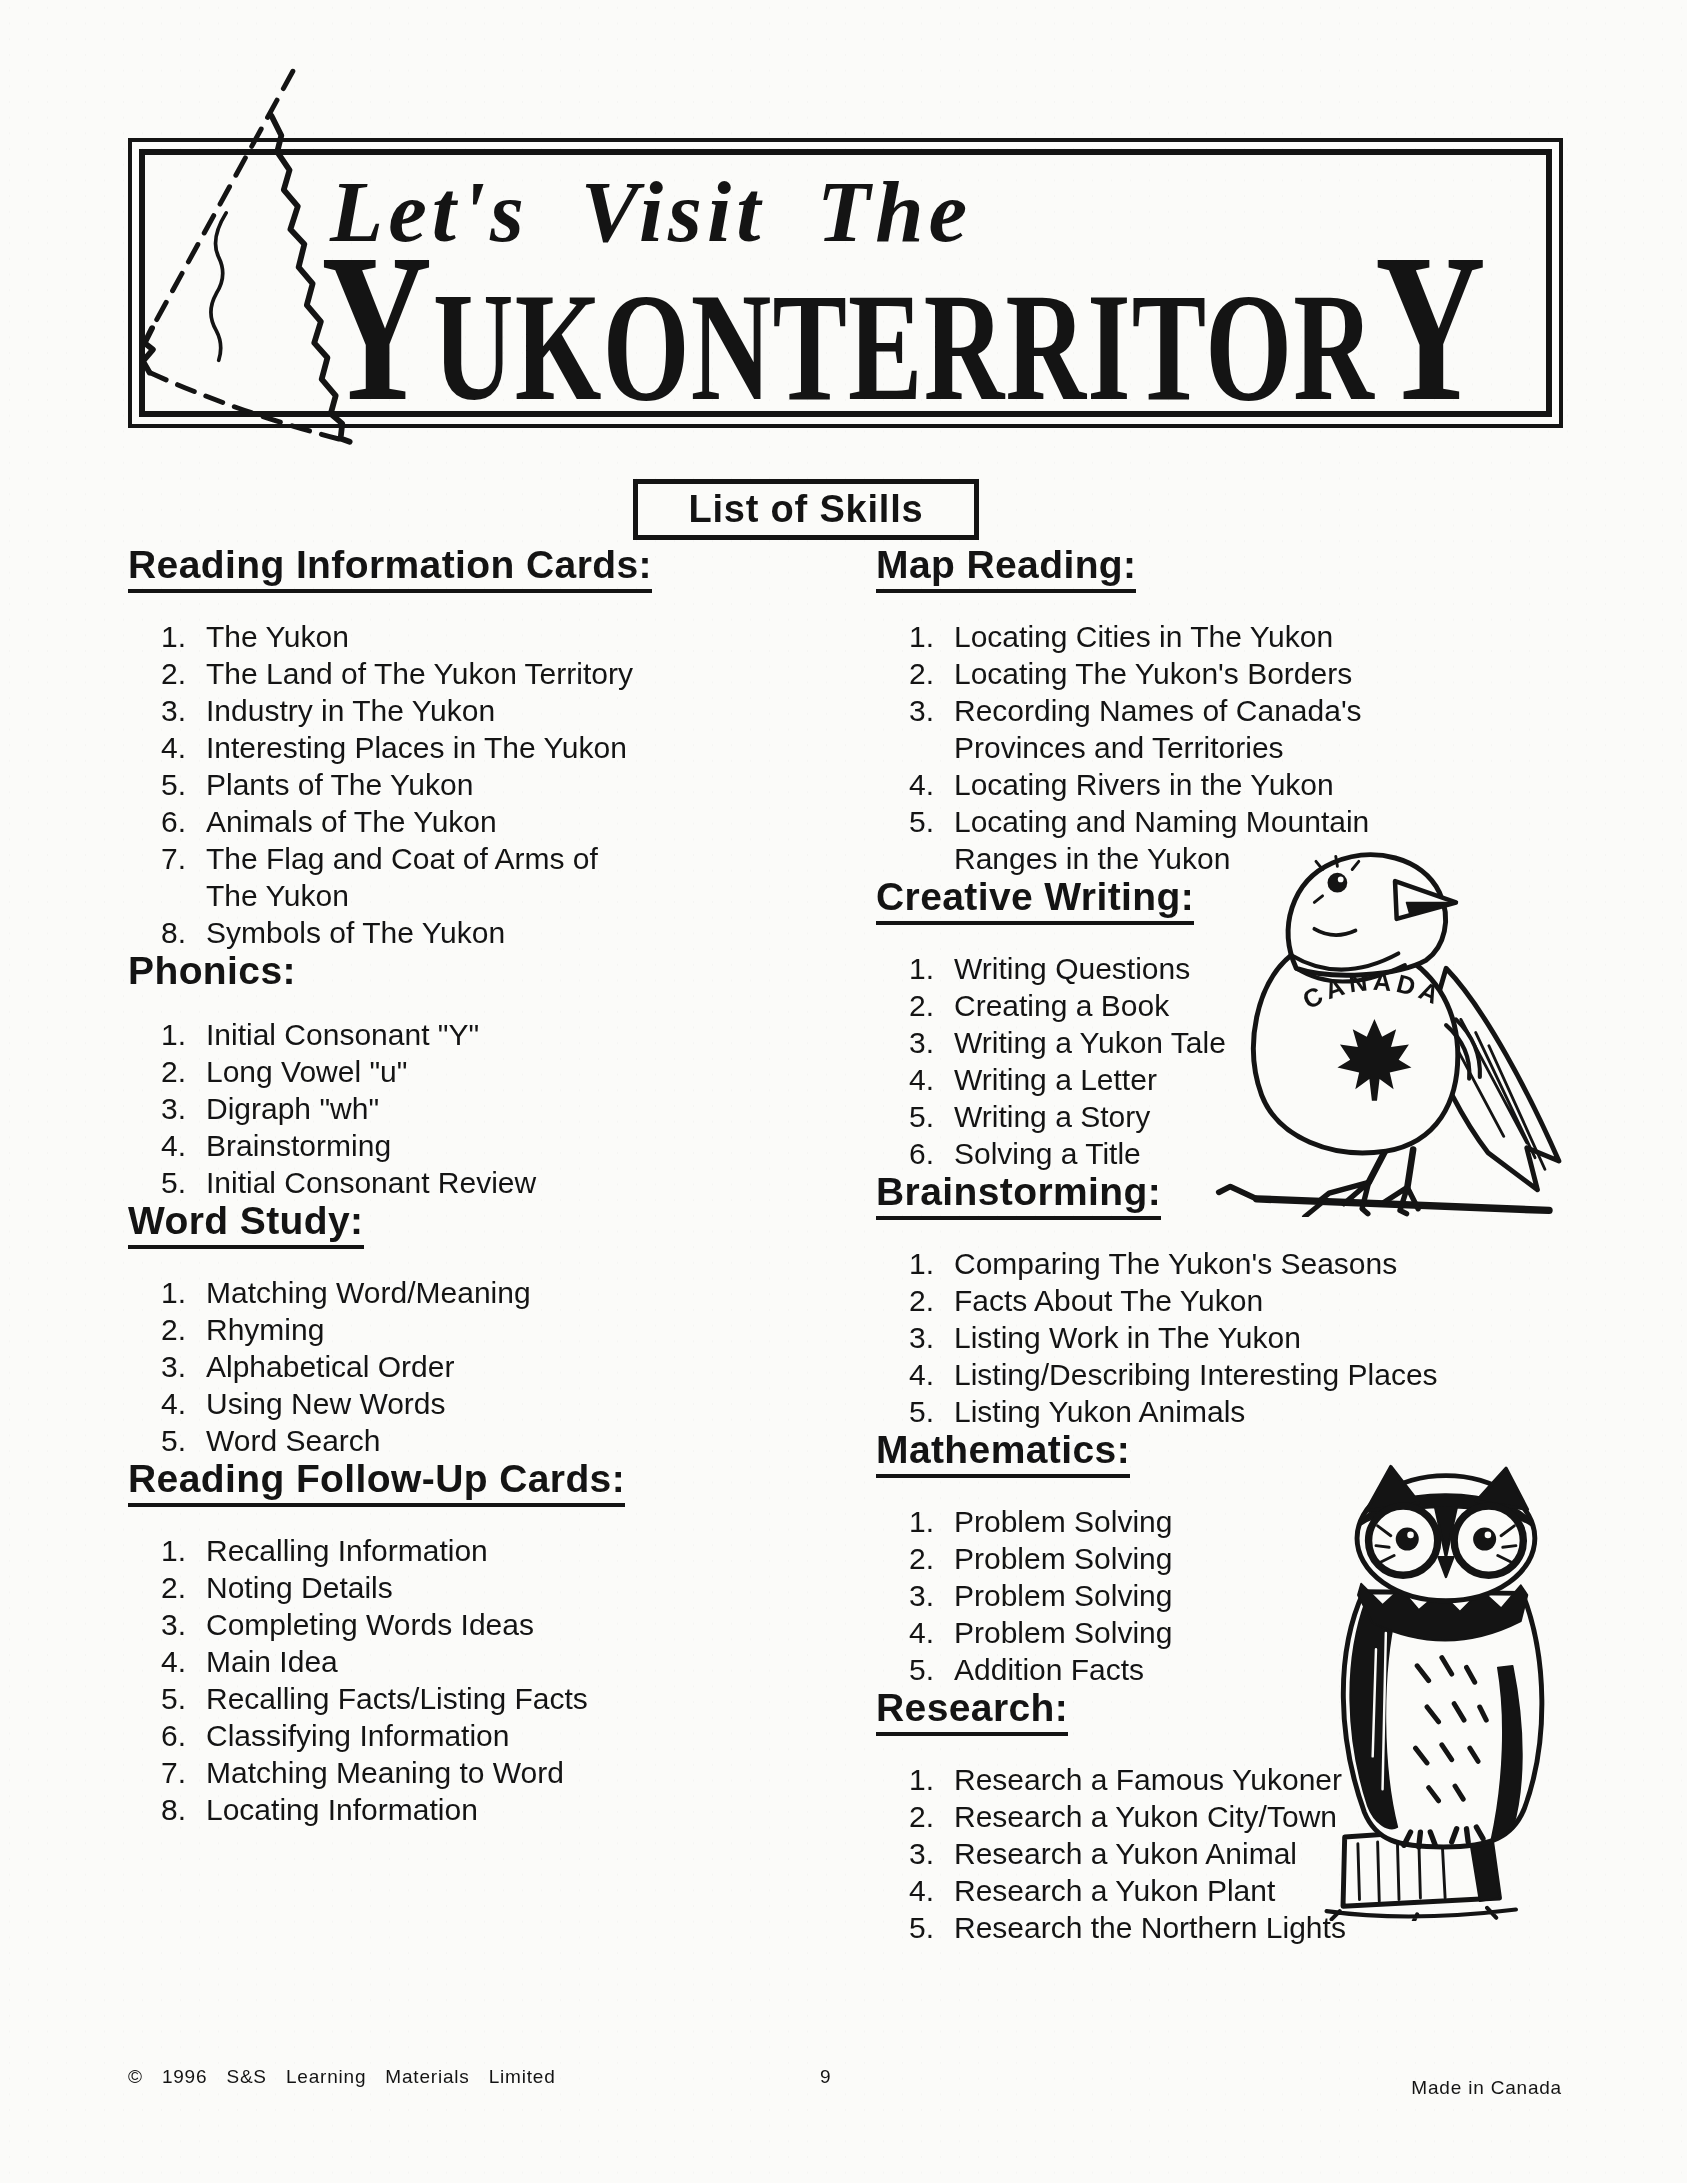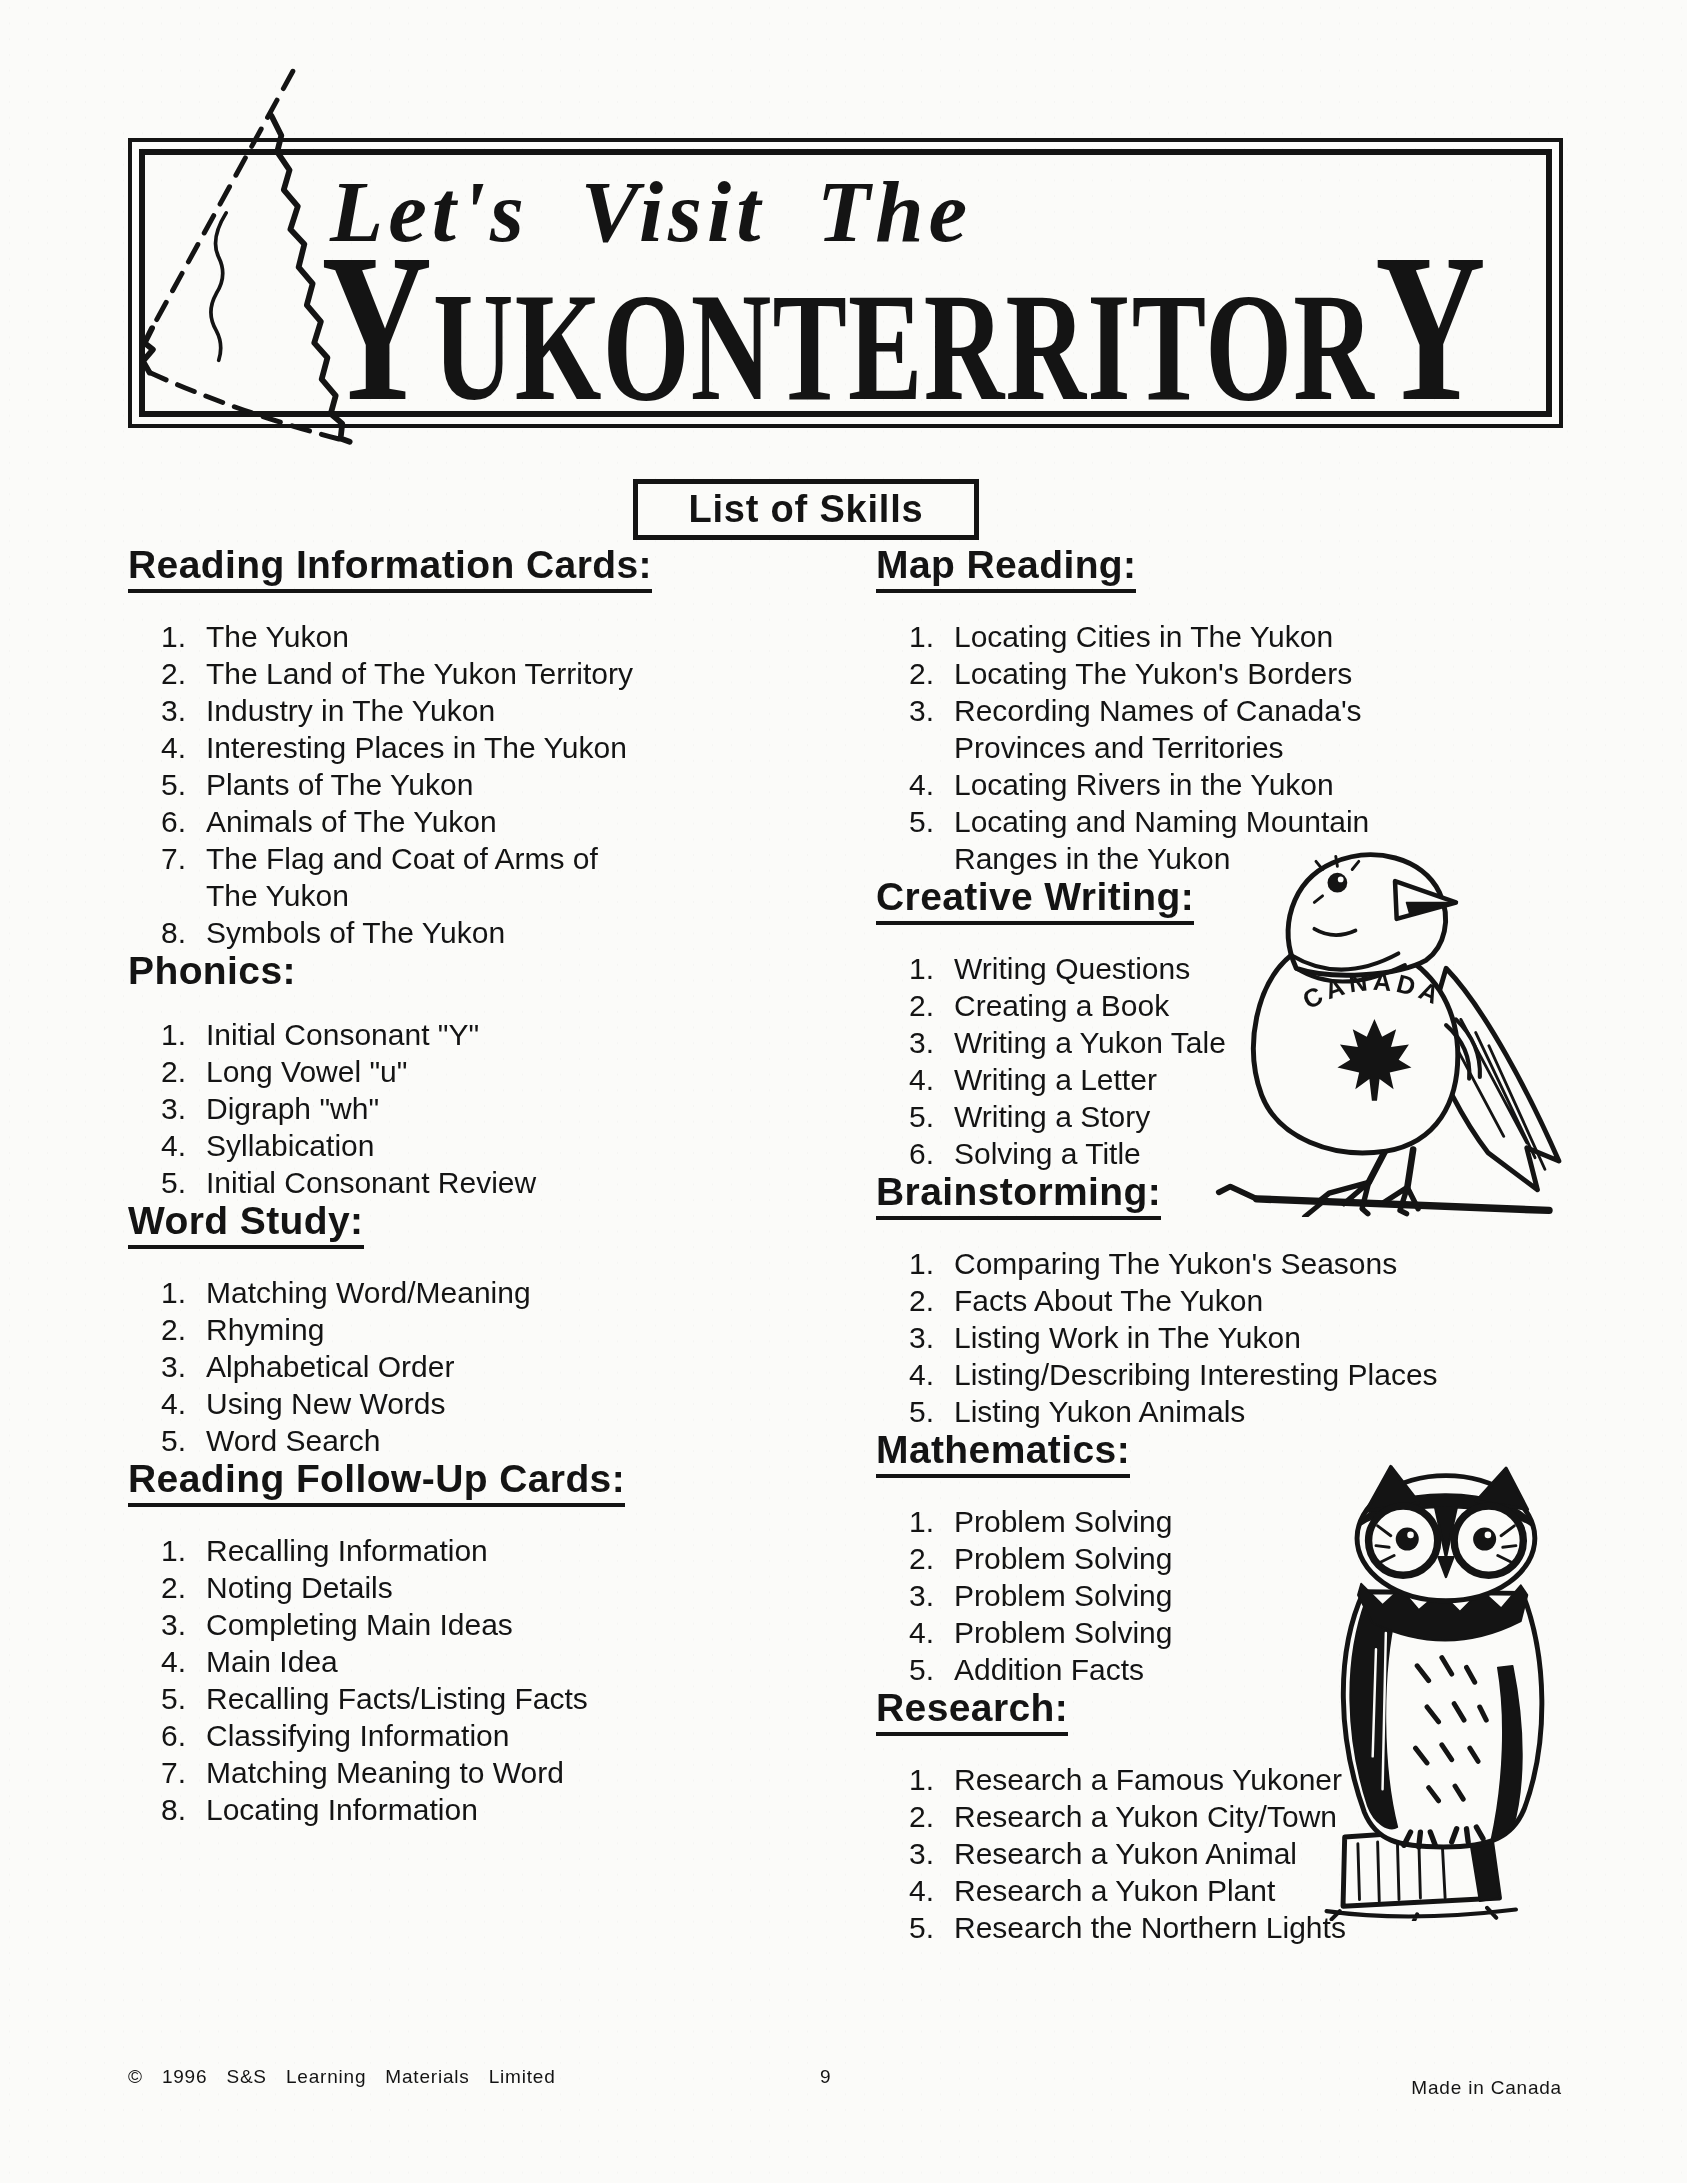--- a/index.html
+++ b/index.html
@@ -166,21 +166,21 @@
           <li>
             <span class="num">2.</span>
             <span class="txt">Long Vowel "u"</span>
           </li>
           <li>
             <span class="num">3.</span>
             <span class="txt">Digraph "wh"</span>
           </li>
           <li>
             <span class="num">4.</span>
-            <span class="txt">Syllabication</span>
+            <span class="txt">Brainstorming</span>
           </li>
           <li>
             <span class="num">5.</span>
             <span class="txt">Initial Consonant Review</span>
           </li>
         </ol>
       </section>
       <section class="skill-section">
         <h2 class="u"><span>Word Study:</span></h2>
         <ol class="skill-list">
@@ -212,21 +212,21 @@
           <li>
             <span class="num">1.</span>
             <span class="txt">Recalling Information</span>
           </li>
           <li>
             <span class="num">2.</span>
             <span class="txt">Noting Details</span>
           </li>
           <li>
             <span class="num">3.</span>
-            <span class="txt">Completing Main Ideas</span>
+            <span class="txt">Completing Words Ideas</span>
           </li>
           <li>
             <span class="num">4.</span>
             <span class="txt">Main Idea</span>
           </li>
           <li>
             <span class="num">5.</span>
             <span class="txt">Recalling Facts/Listing Facts</span>
           </li>
           <li>

